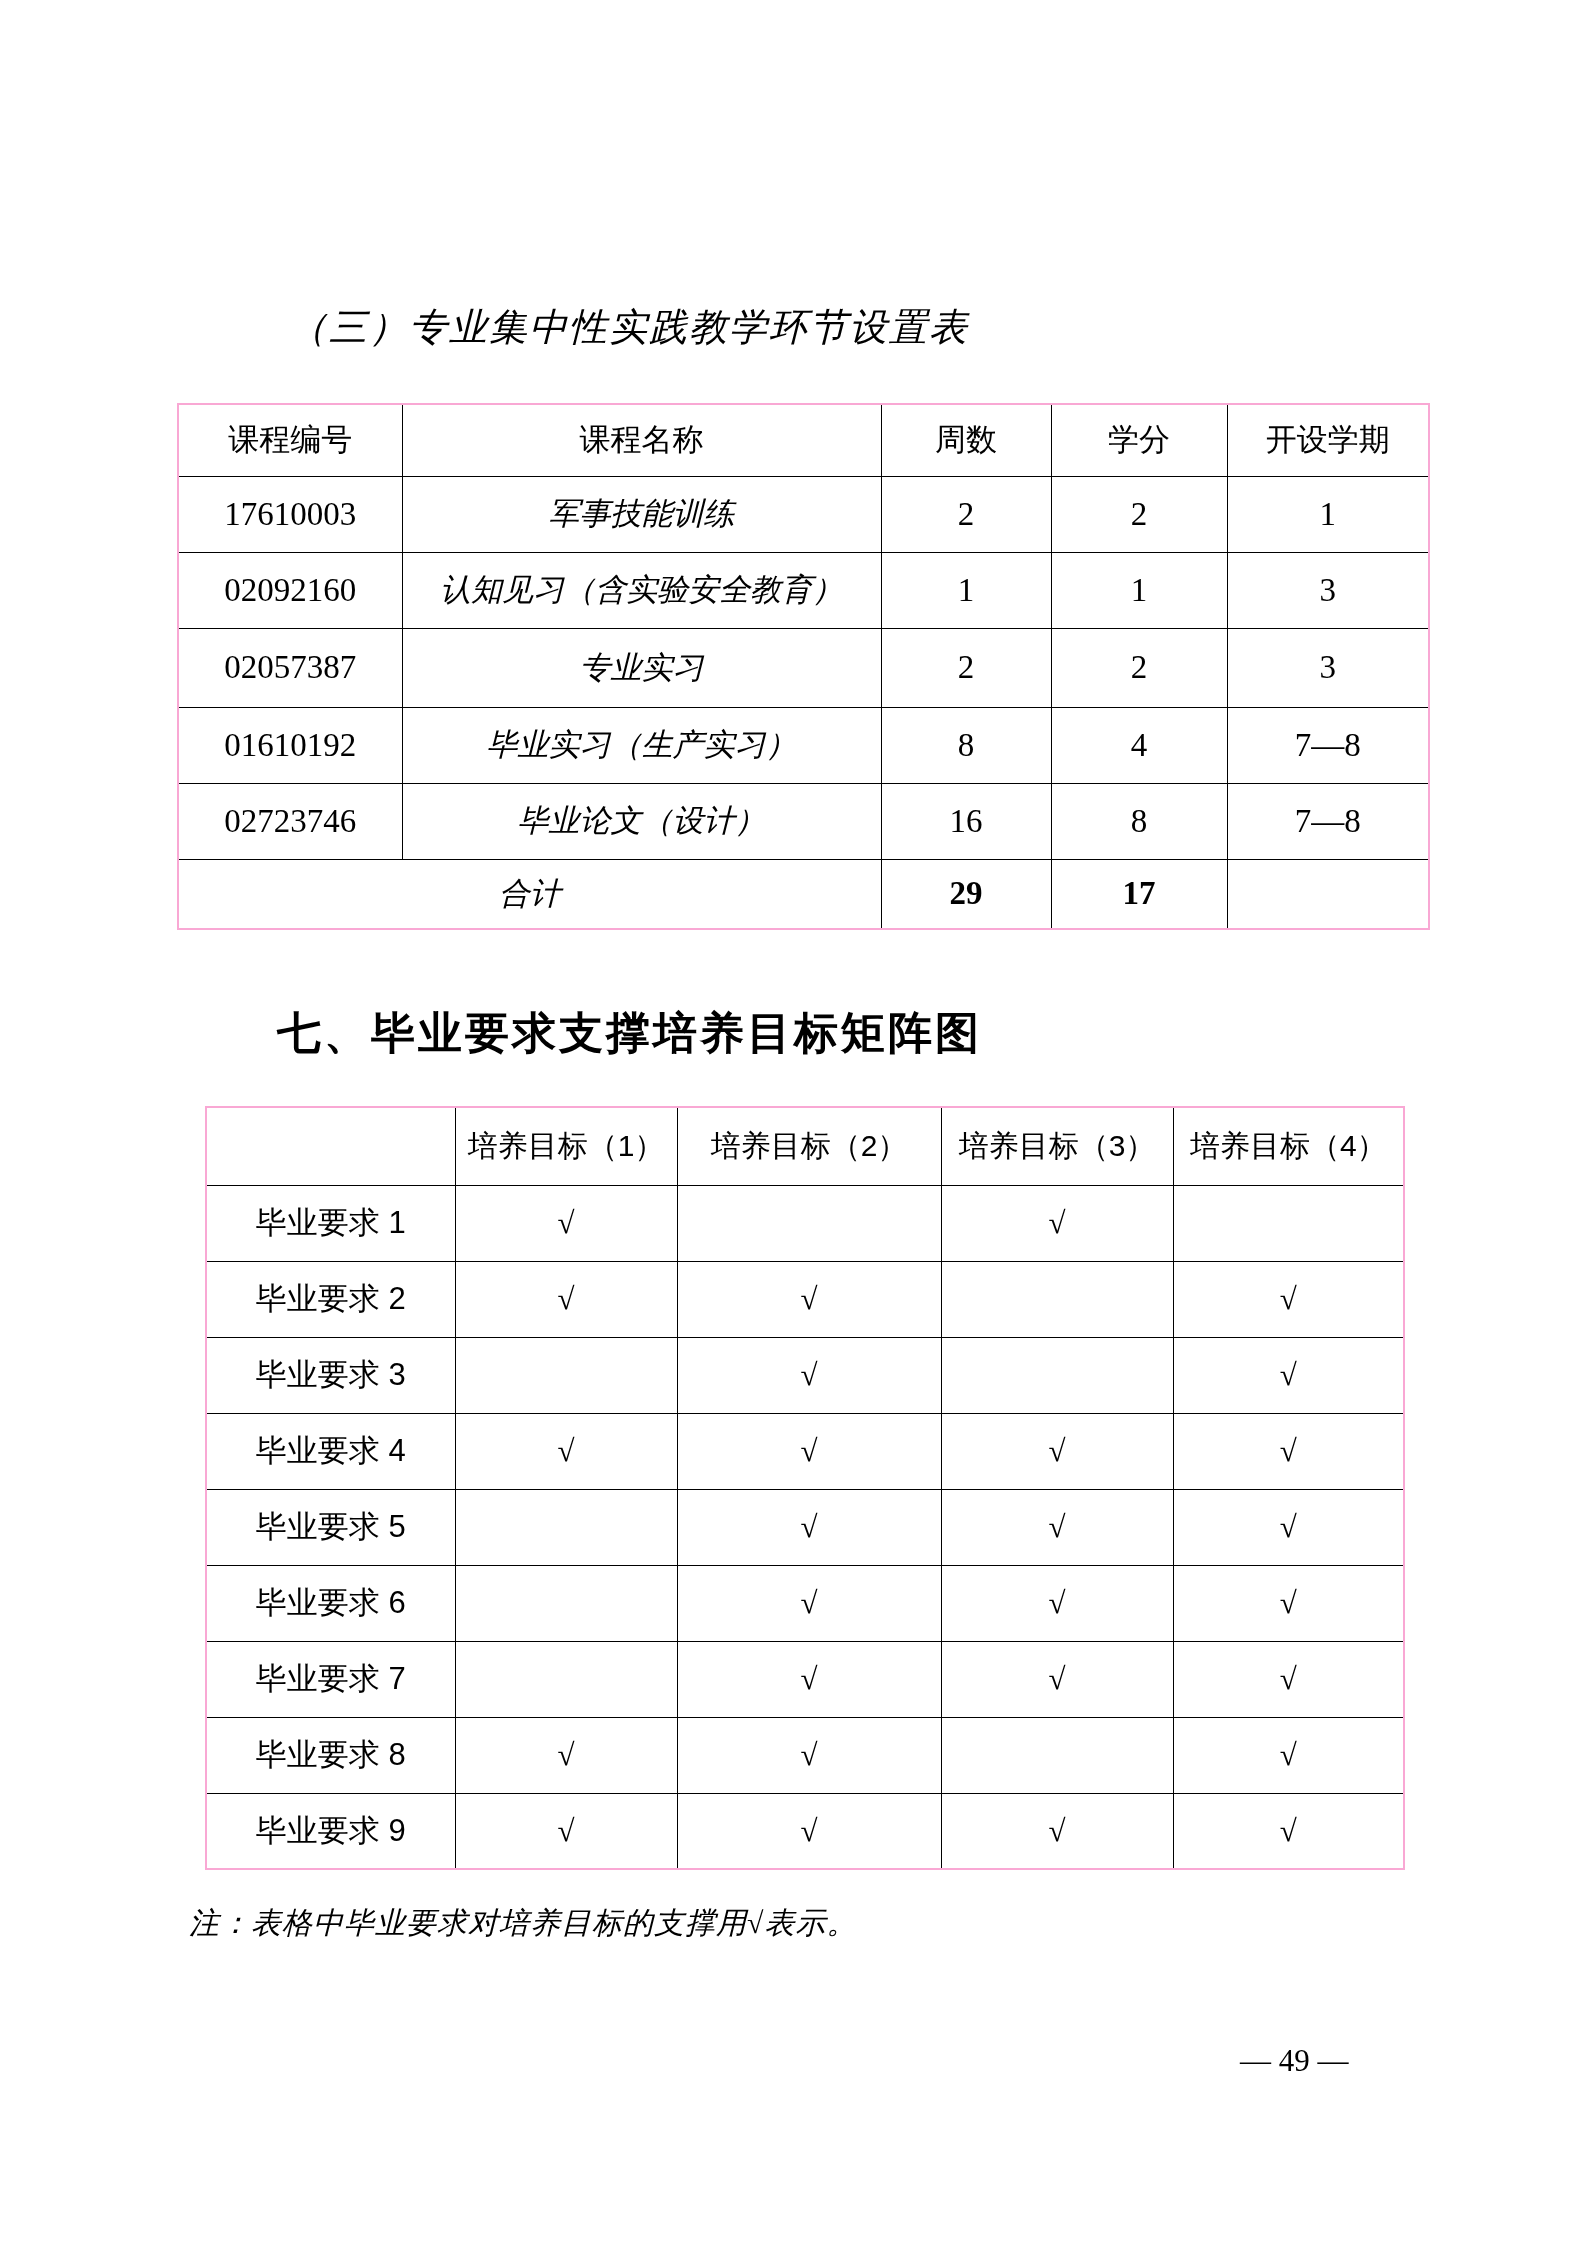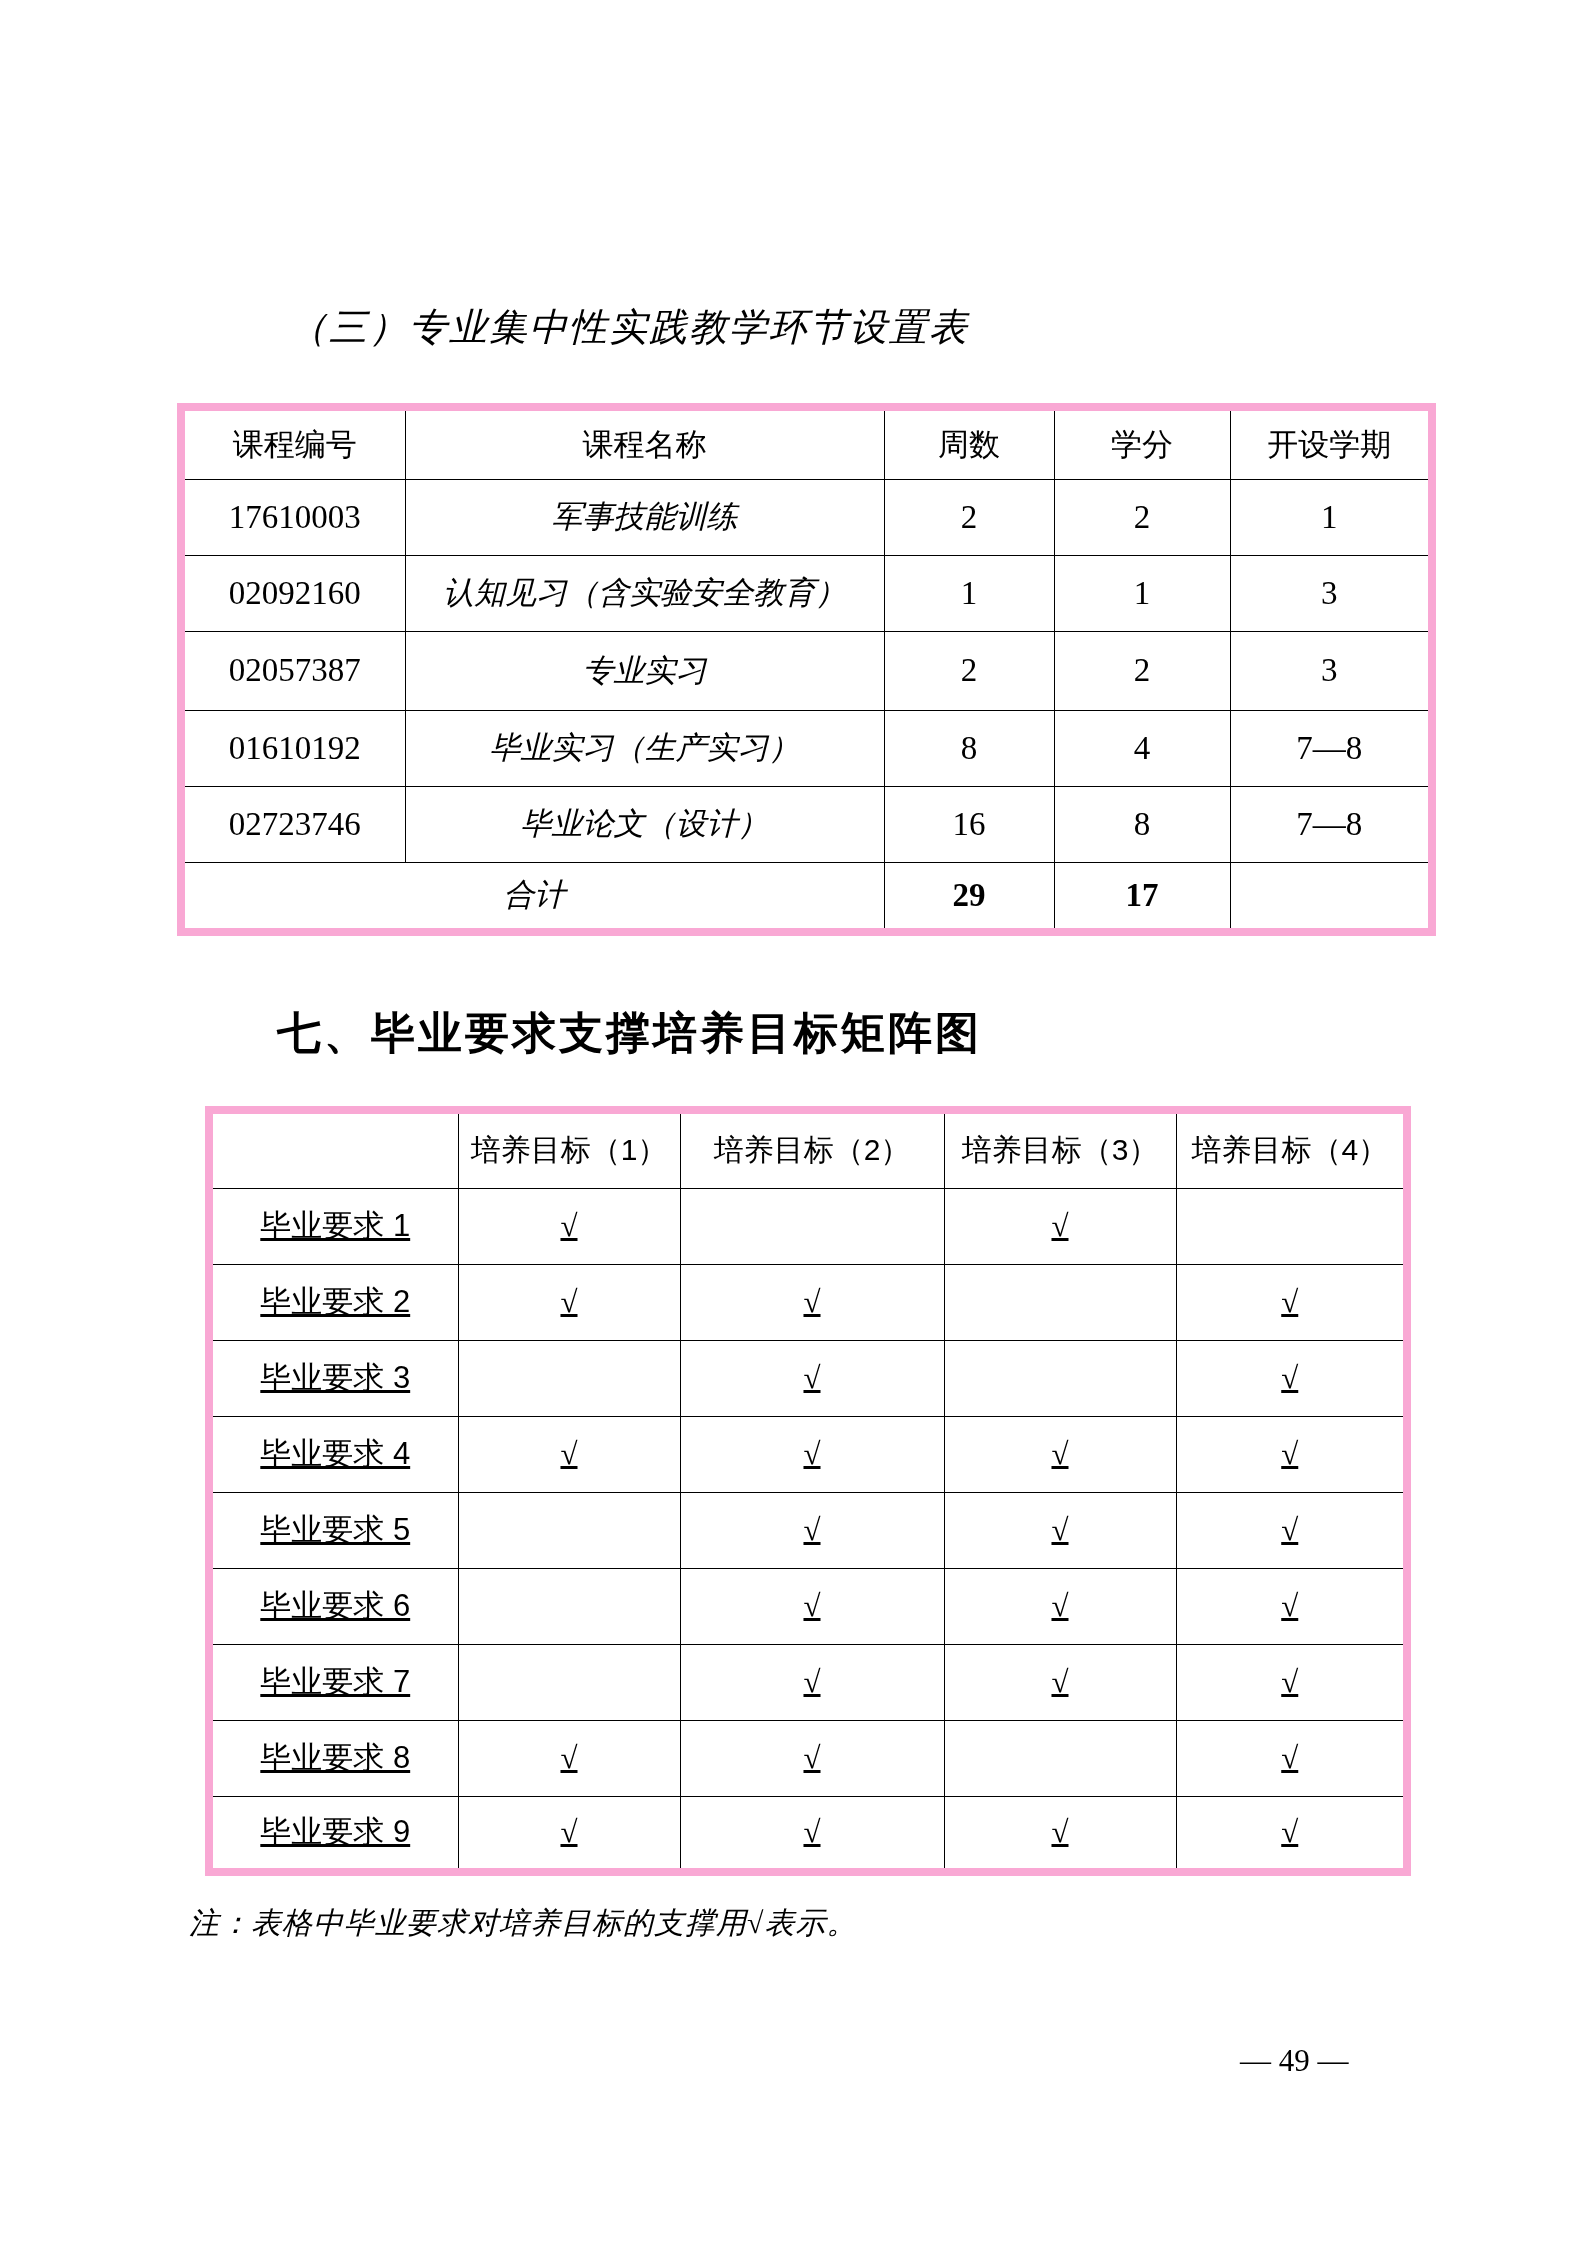--- a/index.html
+++ b/index.html
@@ -37,21 +37,21 @@
     top: 1004px;
     font-size: 44px;
     font-weight: 700;
     letter-spacing: 3px;
     white-space: nowrap;
   }
   table.doc-table {
     position: absolute;
     border-collapse: collapse;
     table-layout: fixed;
-    border: 8px solid #f9a8d4;
+    border: 2px solid #f9a8d4;
   }
   table.doc-table td, table.doc-table th {
     border: 1px solid #000;
     text-align: center;
     vertical-align: middle;
     padding: 0;
     font-weight: normal;
     overflow: hidden;
   }
   #practice-table {
@@ -66,21 +66,21 @@
   #practice-table tr.data  { height: 76px; }
   #practice-table tr.data3 { height: 79px; }
   #practice-table tr.total { height: 70px; }
   #practice-table .bold-num { font-weight: 700; font-size: 33px; }
   #matrix-table {
     left: 205px;
     top: 1106px;
     width: 1198px;
   }
   #matrix-table tr.hdr  { height: 78px; }
-  #matrix-table tr.data { height: 76px; text-decoration: underline; }
+  #matrix-table tr.data { height: 76px; }
   #matrix-table th { font-size: 30px; }
   #matrix-table th.row-label { font-size: 31px; }
   #matrix-table td.check { font-size: 31px; font-family: "Liberation Serif", "DejaVu Serif", serif; }
   .note {
     position: absolute;
     left: 189px;
     top: 1903px;
     font-size: 30px;
     letter-spacing: 1px;
     white-space: nowrap;

